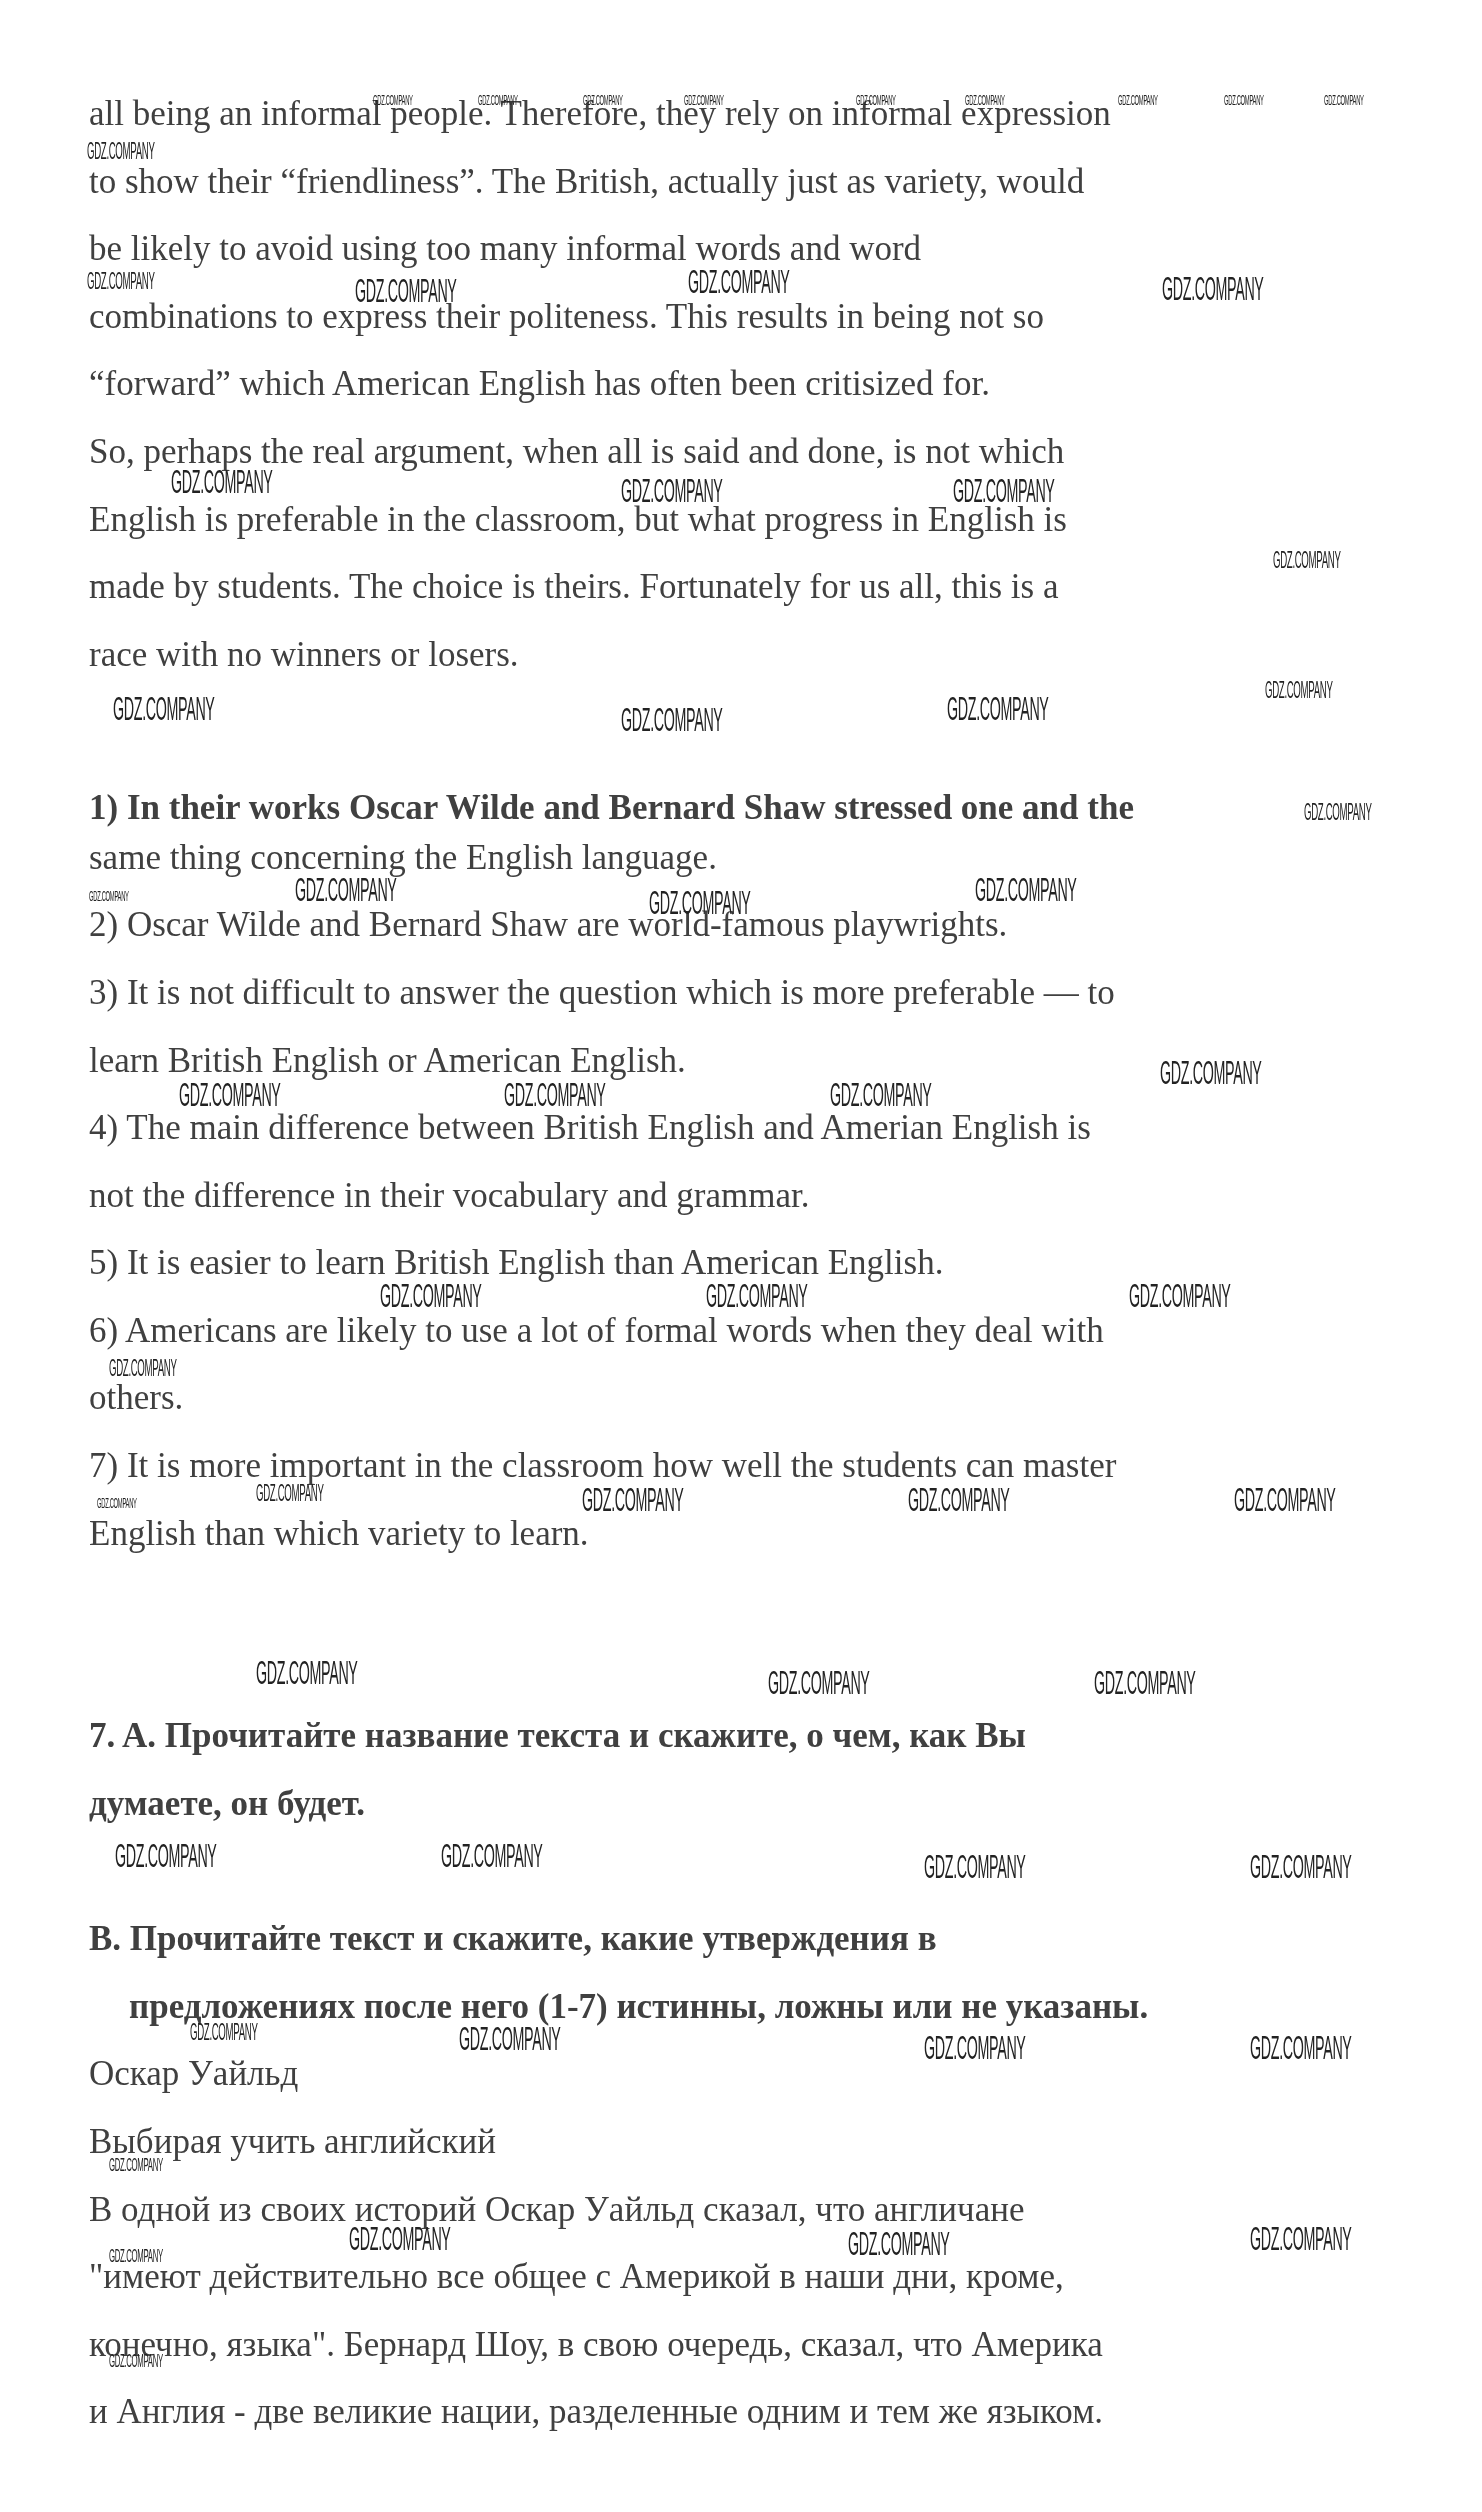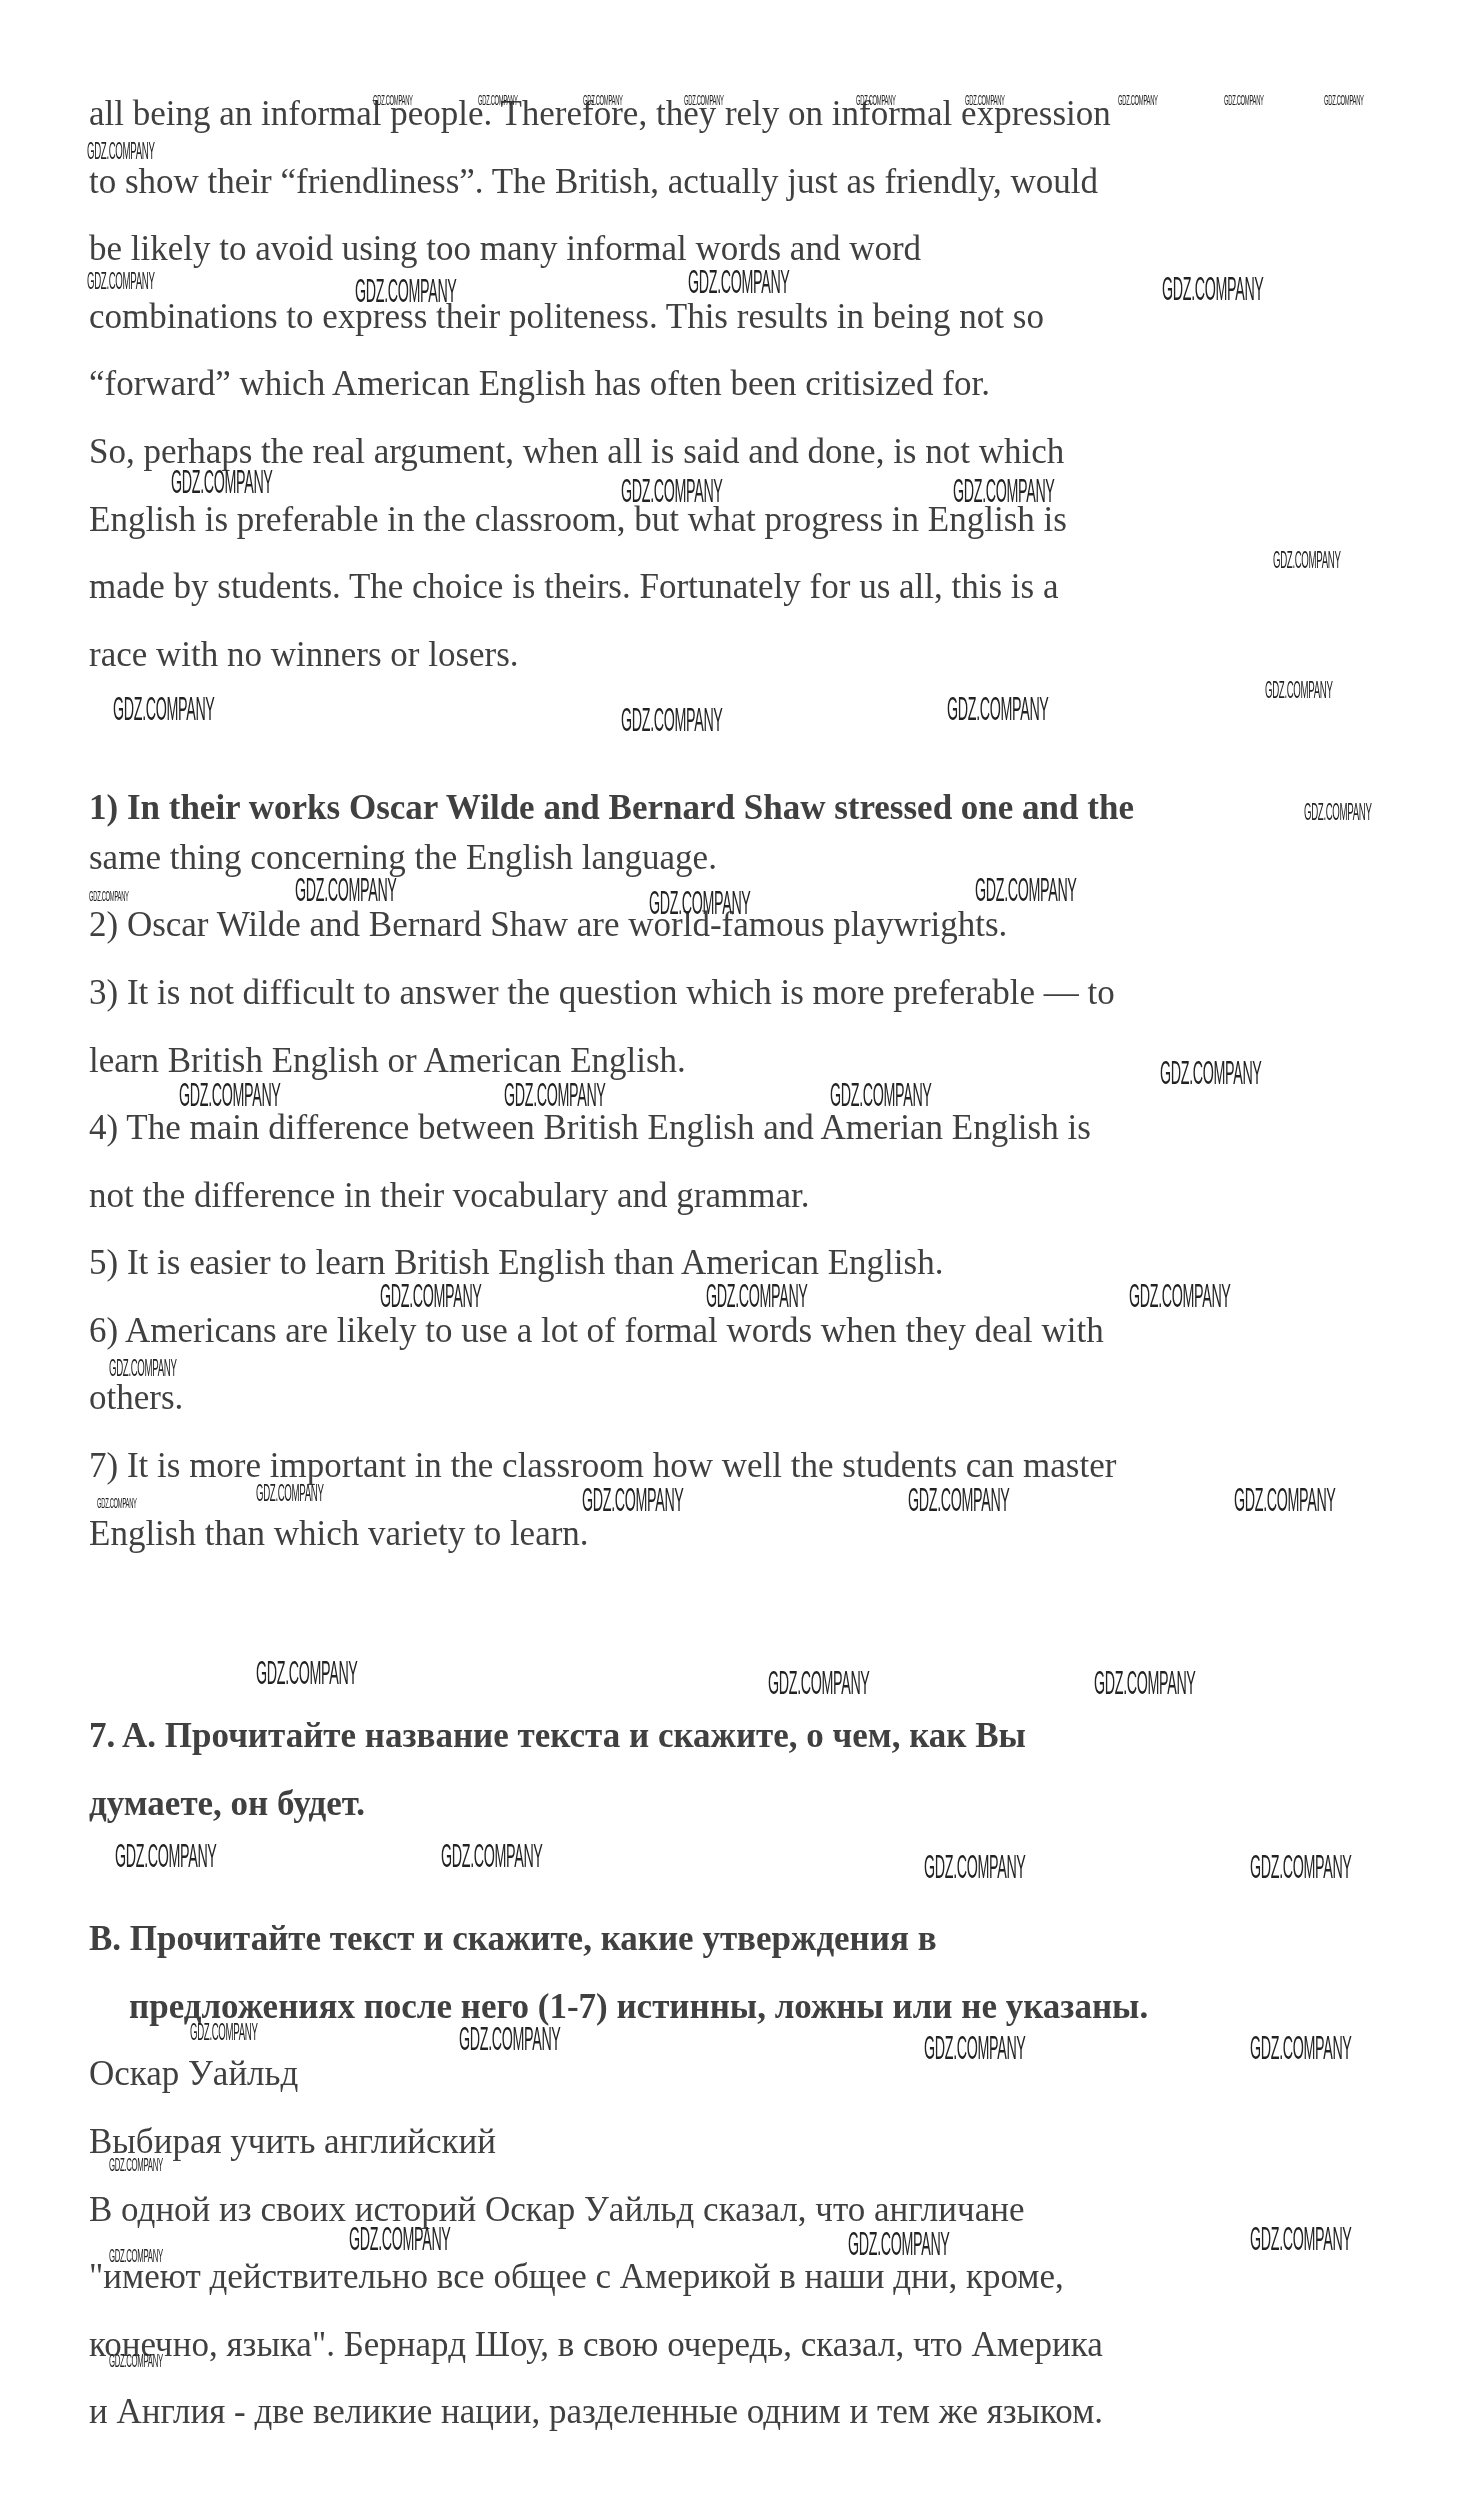--- a/index.html
+++ b/index.html
@@ -30,21 +30,21 @@
   .wm.s { font-size: 23px; transform: scaleX(0.42); }
   .wm.t { font-size: 14px; transform: scaleX(0.42); }
   .wm.xs { font-size: 18.6px; transform: scaleX(0.42); }
 </style>
 </head>
 <body>
 
 <div class="page">
 
   <div class="line" style="top:90px; width:1327px;">all being an informal people. Therefore, they rely on informal expression</div>
-  <div class="line" style="top:158px;">to show their “friendliness”. The British, actually just as friendly, would</div>
+  <div class="line" style="top:158px;">to show their “friendliness”. The British, actually just as variety, would</div>
   <div class="line" style="top:225px;">be likely to avoid using too many informal words and word</div>
   <div class="line" style="top:293px;">combinations to express their politeness. This results in being not so</div>
   <div class="line" style="top:360px;">“forward” which American English has often been critisized for.</div>
   <div class="line" style="top:428px;">So, perhaps the real argument, when all is said and done, is not which</div>
   <div class="line" style="top:496px;">English is preferable in the classroom, but what progress in English is</div>
   <div class="line" style="top:631px;">race with no winners or losers.</div>
   <div class="line" style="top:563px;">made by students. The choice is theirs. Fortunately for us all, this is a</div>
 
   <div class="line" style="top:784px;font-weight:bold;">1) In their works Oscar Wilde and Bernard Shaw stressed one and the</div>
   <div class="line" style="top:834px;">same thing concerning the English language.</div>

